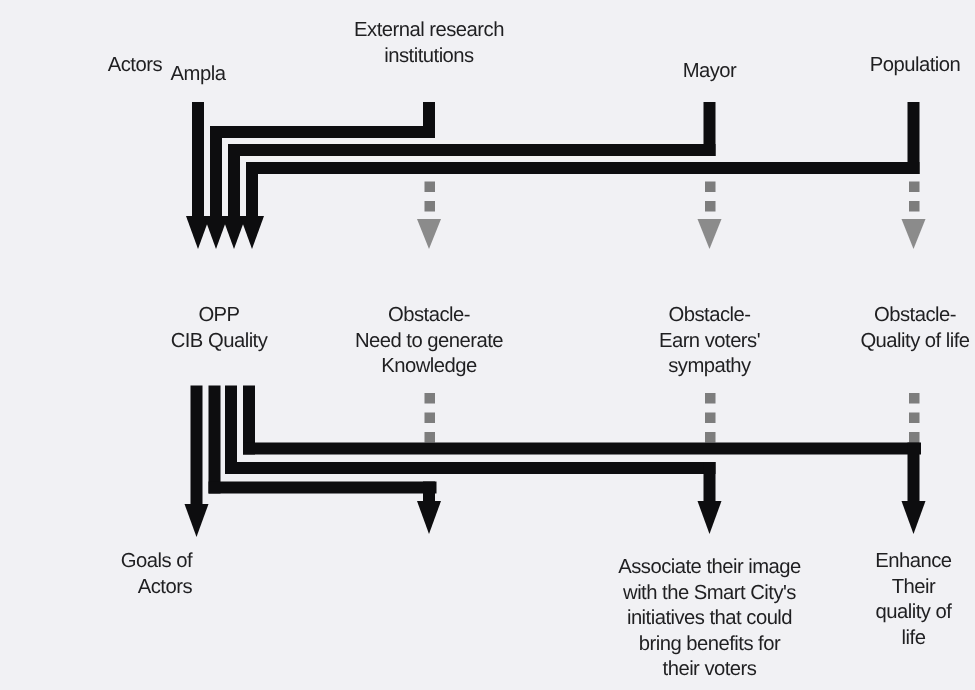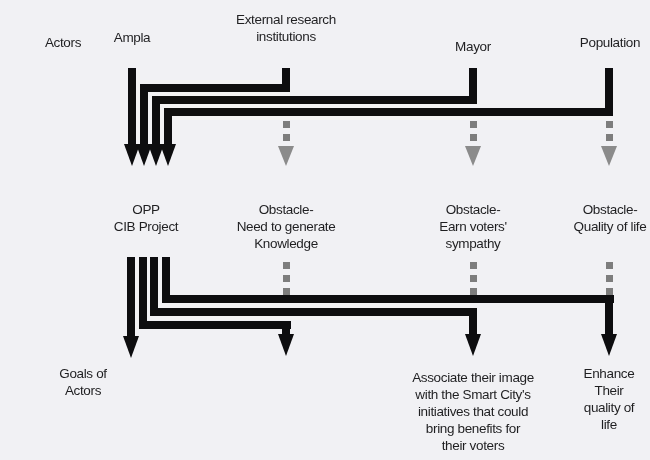--- a/index.html
+++ b/index.html
@@ -10,21 +10,21 @@
   .diagram{
     position:relative; width:650px; height:460px; overflow:hidden;
     background:var(--bg);
     font-family:"Liberation Sans", sans-serif;
     color:var(--text);
   }
   .lbl{
     position:absolute; font-size:13.5px; line-height:17px; letter-spacing:-0.35px;
     white-space:pre-line; text-align:center; width:200px;
   }
-  .lbl.left{ text-align:center; width:90px; }
+  .lbl.left{ text-align:right; width:90px; }
   .seg{ position:absolute; background:var(--line); z-index:2; }
   .tri-black{
     position:absolute; width:0; height:0; z-index:2;
     border-left:8.5px solid transparent; border-right:8.5px solid transparent;
     border-top:22px solid var(--line);
   }
   .dash{ position:absolute; width:7px; height:7px; background:var(--dash); z-index:1; }
   .tri-gray{
     position:absolute; width:0; height:0; z-index:1;
     border-left:8px solid transparent; border-right:8px solid transparent;
@@ -33,28 +33,28 @@
 </style>
 </head>
 <body>
 
 <div class="diagram">
 
   <div class="lbl left" style="left:18px;top:34px;">Actors</div>
   <div class="lbl left" style="left:18px;top:365px;margin-left:20px;">Goals of
 Actors</div>
 
-  <div class="lbl" style="left:32px;top:29px;">Ampla</div>
+  <div class="lbl" style="left:32px;top:40px;">Ampla</div>
   <div class="lbl" style="left:186px;top:11px;">External research
 institutions</div>
   <div class="lbl" style="left:373px;top:38px;">Mayor</div>
   <div class="lbl" style="left:510px;top:34px;">Population</div>
 
   <div class="lbl" style="left:46px;top:201px;">OPP
-CIB Project</div>
+CIB Quality</div>
   <div class="lbl" style="left:186px;top:201px;">Obstacle-
 Need to generate
 Knowledge</div>
   <div class="lbl" style="left:373px;top:201px;">Obstacle-
 Earn voters'
 sympathy</div>
   <div class="lbl" style="left:510px;top:201px;">Obstacle-
 Quality of life</div>
 
   <div class="lbl" style="left:373px;top:369px;">Associate their image

